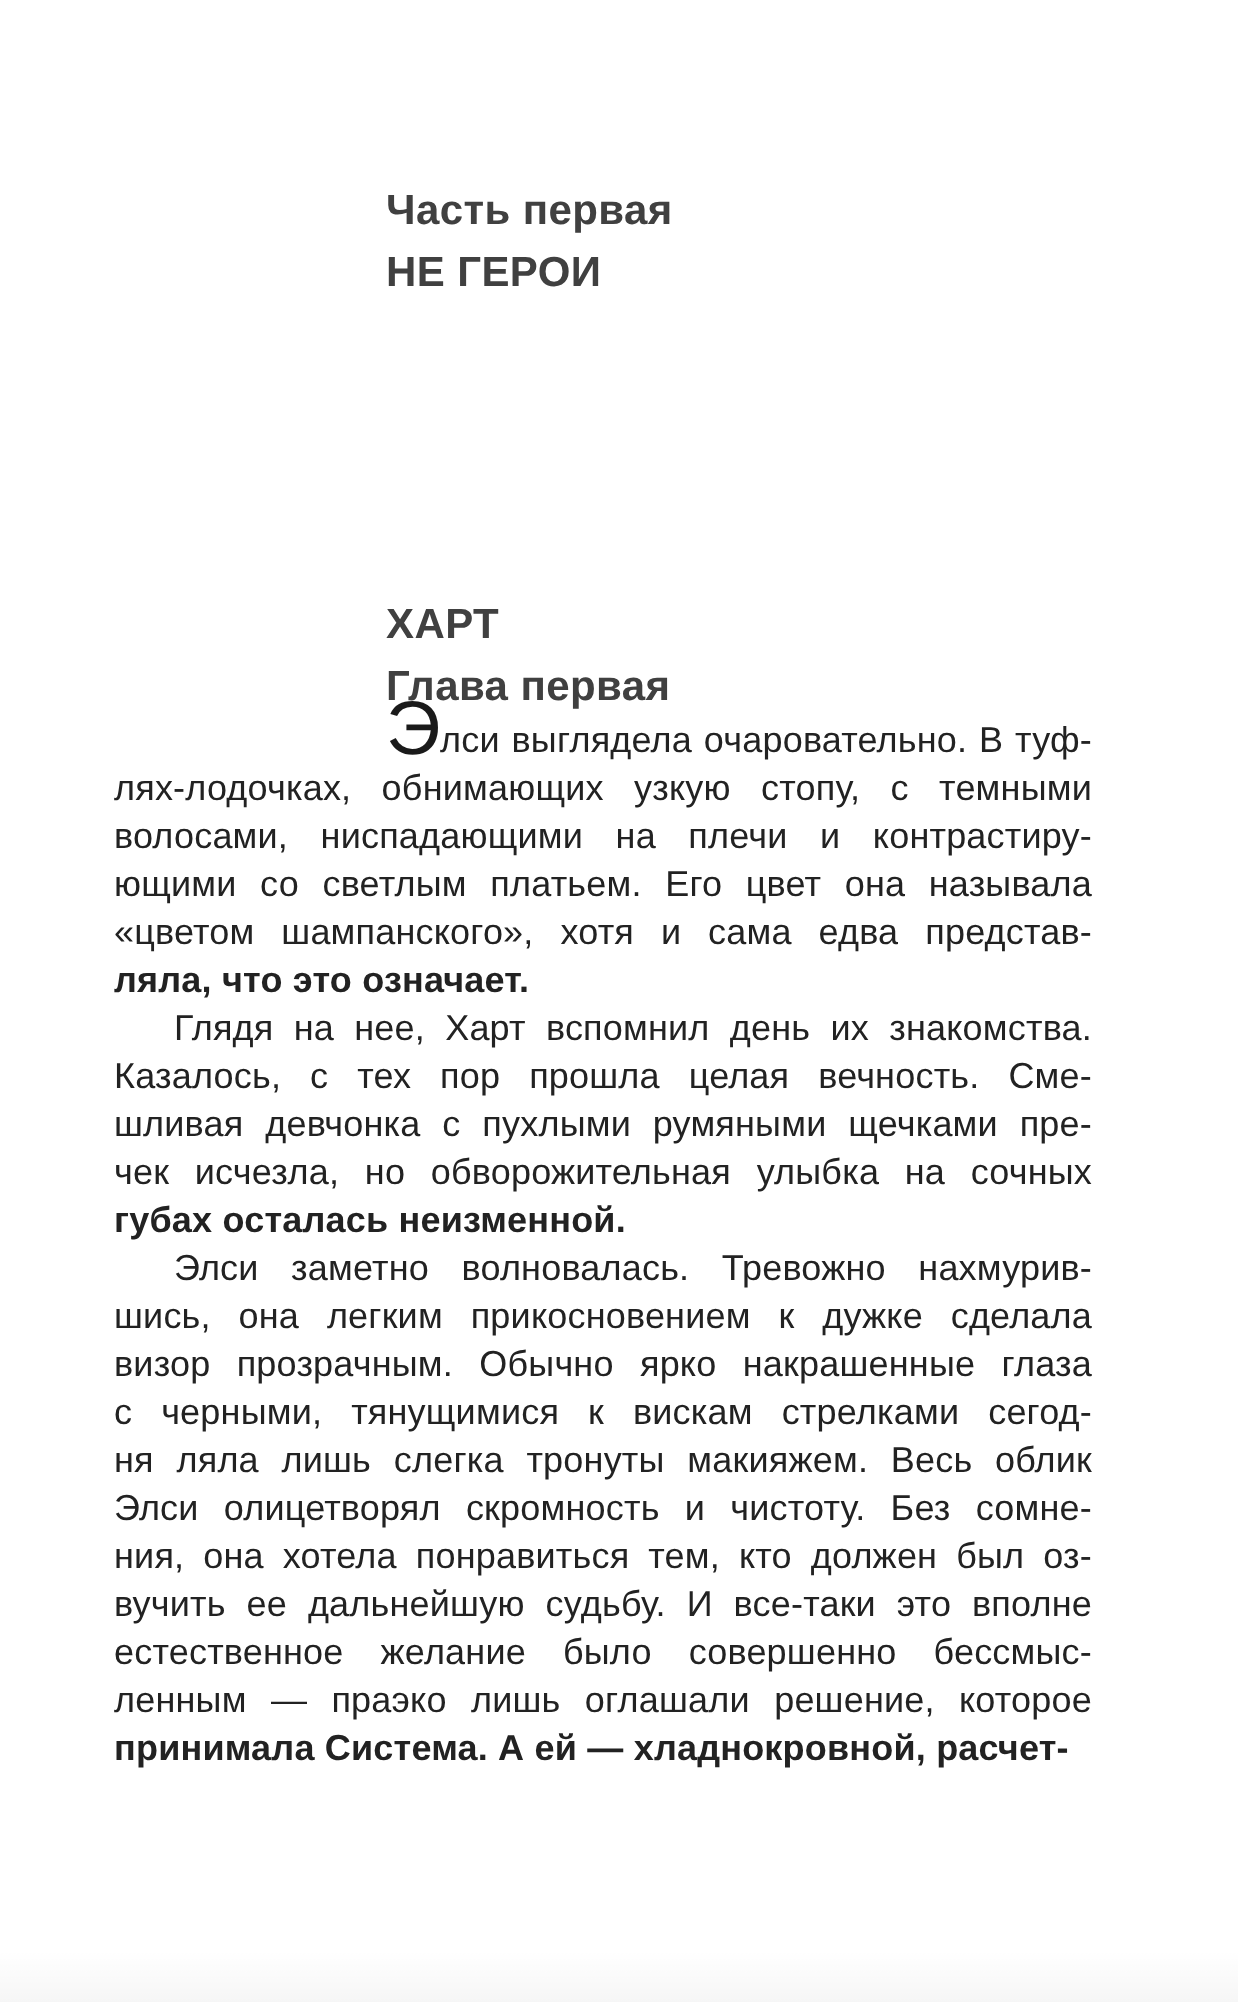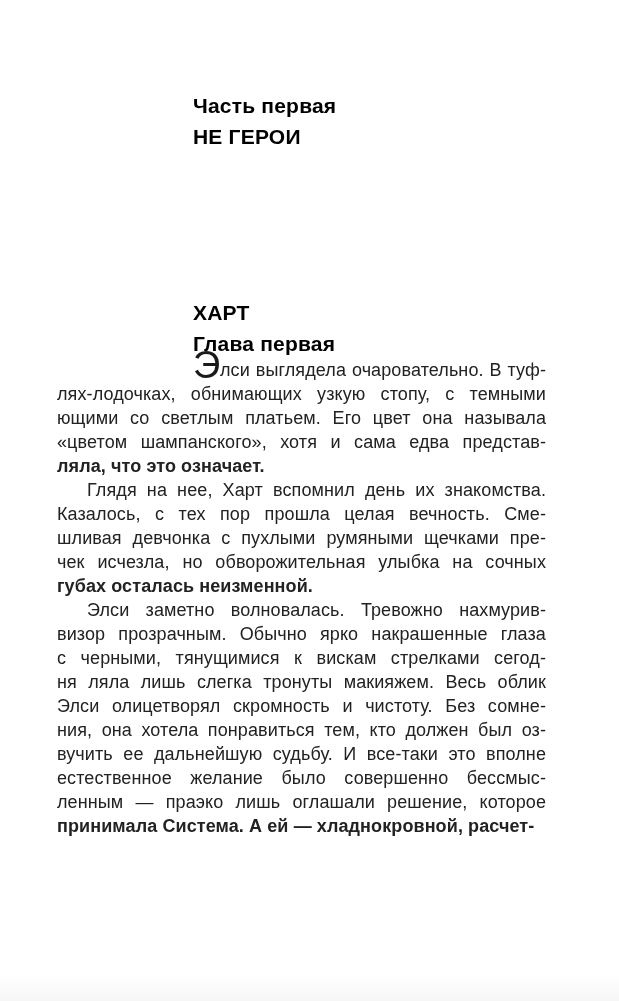--- a/index.html
+++ b/index.html
@@ -23,21 +23,21 @@
   }
   .chapter-heading {
     position: absolute;
     left: 193px;
     top: 297px;
   }
   .heading-line {
     font-size: 21px;
     font-weight: bold;
     line-height: 31px;
-    color: #000000;
+    color: #404040;
     letter-spacing: 0.2px;
     white-space: nowrap;
   }
   .body-text {
     position: absolute;
     left: 57px;
     top: 358px;
     width: 489px;
   }
   .line {
@@ -91,29 +91,31 @@
   </div>
 
   <div class="chapter-heading">
     <div class="heading-line">ХАРТ</div>
     <div class="heading-line">Глава первая</div>
   </div>
 
   <div class="body-text">
       <div class="line opening"><span class="initial">Э</span>лси выглядела очаровательно. В туф-</div>
       <div class="line">лях-лодочках, обнимающих узкую стопу, с темными</div>
+      <div class="line">волосами, ниспадающими на плечи и контрастиру-</div>
       <div class="line">ющими со светлым платьем. Его цвет она называла</div>
       <div class="line">«цветом шампанского», хотя и сама едва представ-</div>
       <div class="line last">ляла, что это означает.</div>
       <div class="line indented">Глядя на нее, Харт вспомнил день их знакомства.</div>
       <div class="line">Казалось, с тех пор прошла целая вечность. Сме-</div>
       <div class="line">шливая девчонка с пухлыми румяными щечками пре-</div>
       <div class="line">чек исчезла, но обворожительная улыбка на сочных</div>
       <div class="line last">губах осталась неизменной.</div>
       <div class="line indented">Элси заметно волновалась. Тревожно нахмурив-</div>
+      <div class="line">шись, она легким прикосновением к дужке сделала</div>
       <div class="line">визор прозрачным. Обычно ярко накрашенные глаза</div>
       <div class="line">с черными, тянущимися к вискам стрелками сегод-</div>
       <div class="line">ня ляла лишь слегка тронуты макияжем. Весь облик</div>
       <div class="line">Элси олицетворял скромность и чистоту. Без сомне-</div>
       <div class="line">ния, она хотела понравиться тем, кто должен был оз-</div>
       <div class="line">вучить ее дальнейшую судьбу. И все-таки это вполне</div>
       <div class="line">естественное желание было совершенно бессмыс-</div>
       <div class="line">ленным — праэко лишь оглашали решение, которое</div>
       <div class="line last">принимала Система. А ей — хладнокровной, расчет-</div>
     </div>

